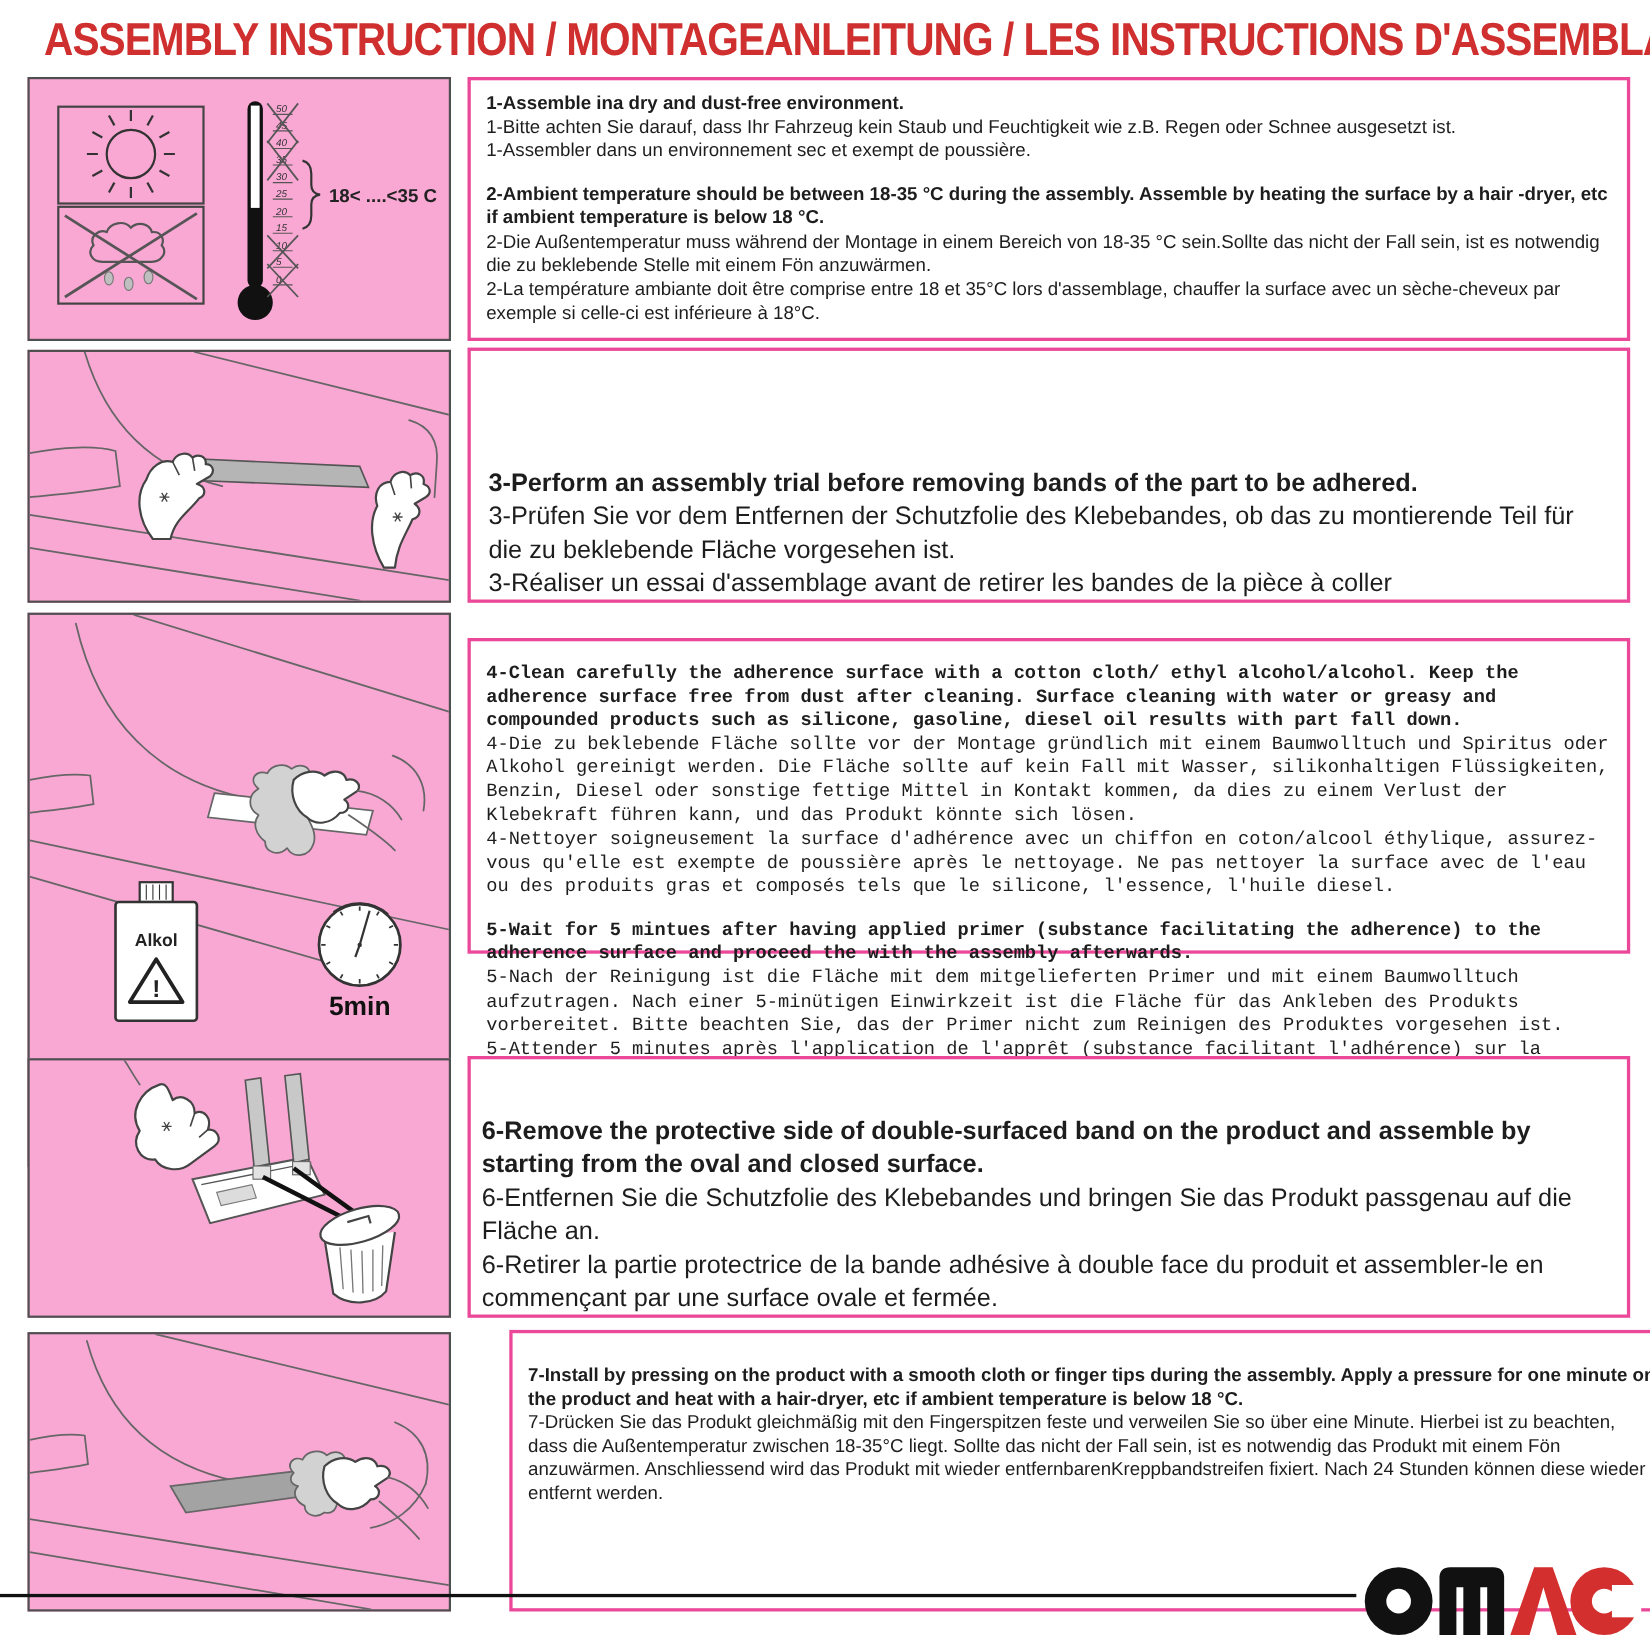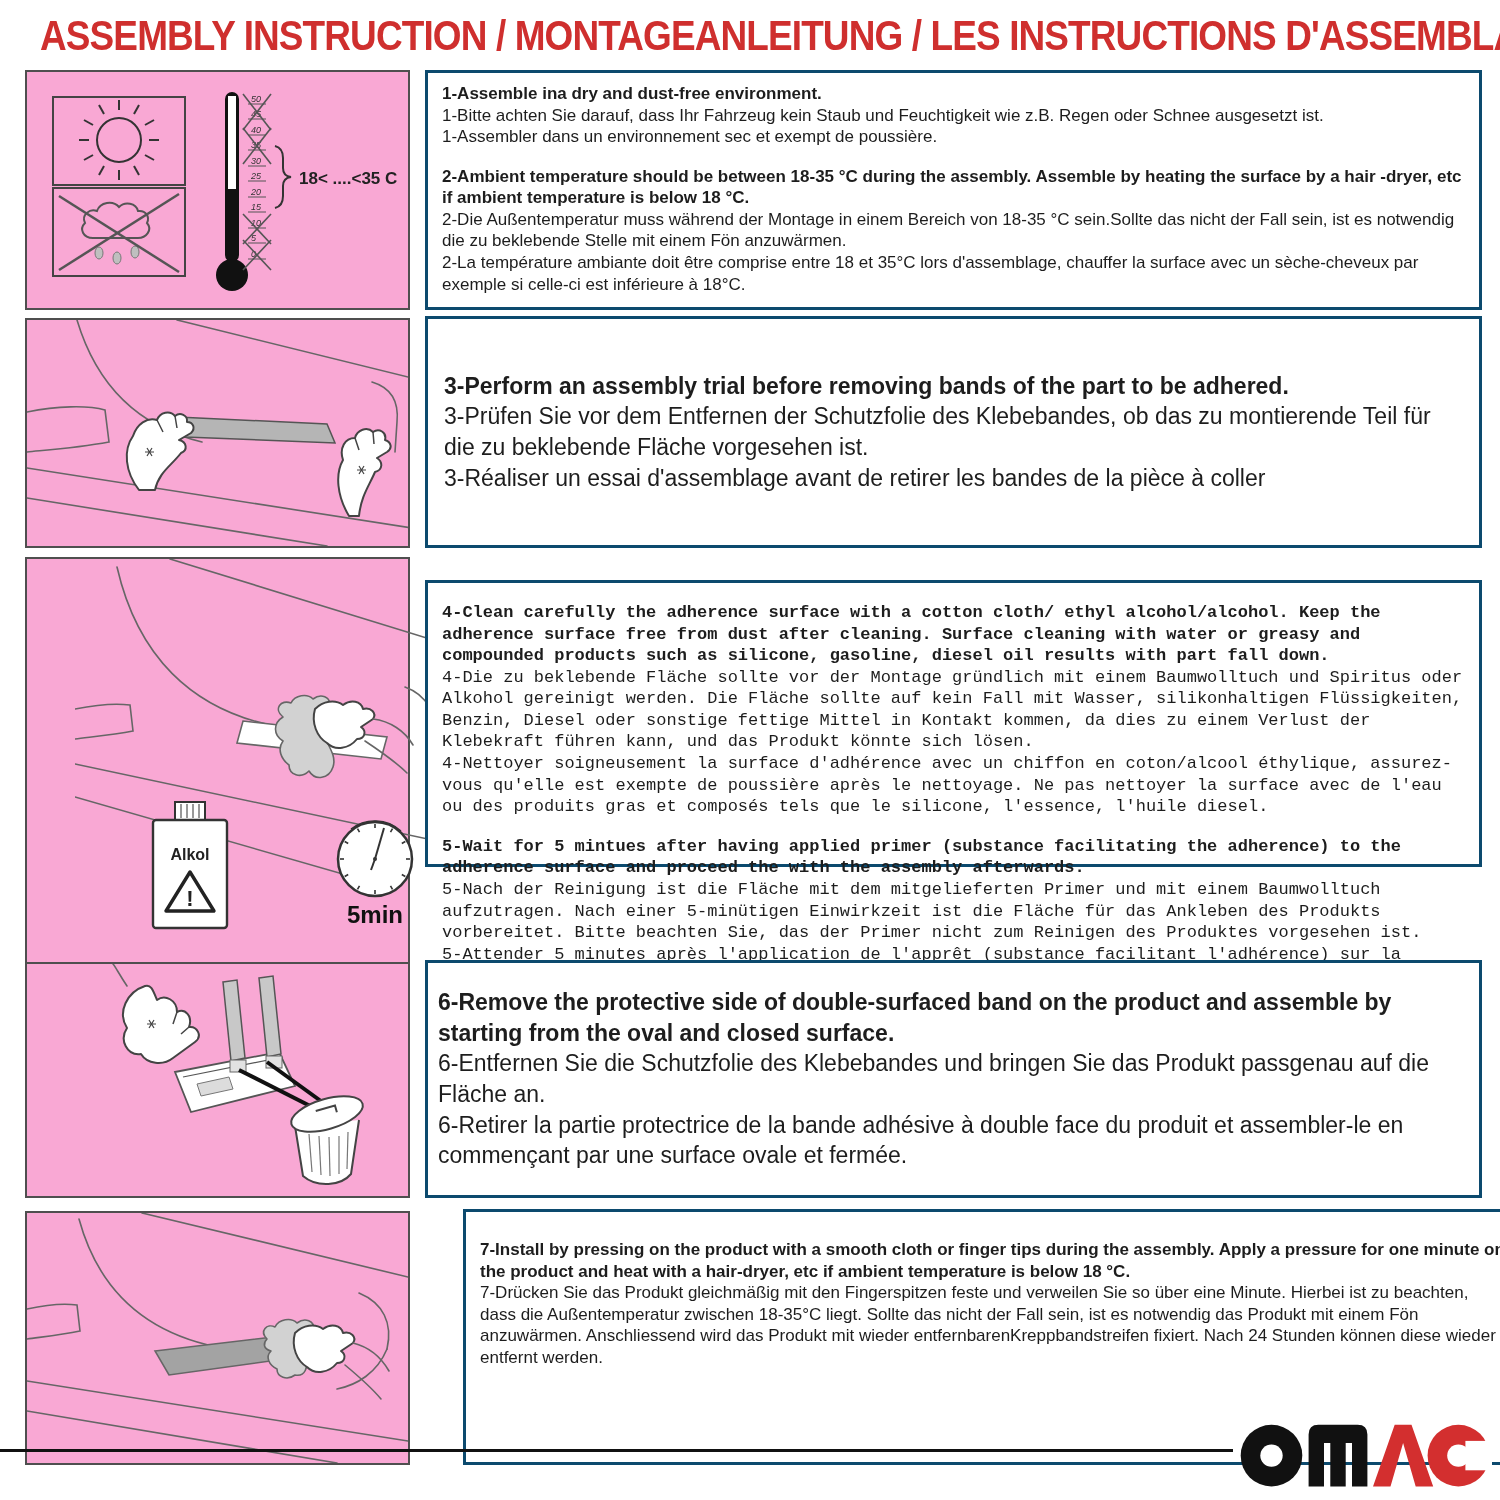--- a/index.html
+++ b/index.html
@@ -2,30 +2,30 @@
 <html><head>
 <meta charset="utf-8">
 <style>
   html,body{margin:0;padding:0;background:#ffffff;}
   .page{position:relative;width:1500px;height:1500px;background:#fff;
         font-family:"Liberation Sans", sans-serif;color:#1d1d1d;overflow:hidden;}
   .page-title{position:absolute;left:40px;top:12px;font-size:42px;font-weight:700;
         color:#cf2f2e;letter-spacing:-1px;white-space:nowrap;
         transform:scaleX(0.88);transform-origin:left center;}
   .fb{box-sizing:border-box;position:absolute;background:#f9a8d4;border:2px solid #4f4f4f;}
-  .tb{box-sizing:border-box;position:absolute;background:#fff;border:3px solid #0c4a6e;}
+  .tb{box-sizing:border-box;position:absolute;background:#fff;border:3px solid #ec4899;}
   .tb p{margin:0;}
   .small{font-size:17px;line-height:1.27;}
   .big{font-size:23px;line-height:1.33;}
   .en{font-weight:700;}
   .para-gap{height:18px;}
   .pad-r1{padding:10px 12px 0 14px;}
   .pad-r3{padding:19px 12px 0 14px;}
   .pad-r5{padding:27px 12px 0 14px;}
-  .vcenter{display:flex;flex-direction:column;justify-content:center;padding:0 16px;}
+  .vcenter{display:flex;flex-direction:column;justify-content:flex-end;padding:0 16px;}
   .footer-line{position:absolute;left:0;top:1449px;width:1233px;height:3px;background:#111;}
   .logo{position:absolute;left:1240px;top:1420px;}
   svg text{font-family:"Liberation Sans", sans-serif;}
   .sketch{stroke:#666;stroke-width:1.6;fill:none;stroke-linecap:round;}
   .hand{fill:#fff;stroke:#444;stroke-width:2;stroke-linejoin:round;}
   .cloth{fill:#d2d2d2;stroke:#666;stroke-width:1.6;stroke-linejoin:round;}
 </style>
 </head>
 <body>
 
@@ -143,21 +143,21 @@
       </g>
     </svg>
   </div>
 
   <div class="tb big vcenter" style="left:425px;top:316px;width:1057px;height:232px;">
     <p class="en">3-Perform an assembly trial before removing bands of the part to be adhered.</p>
     <p>3-Prüfen Sie vor dem Entfernen der Schutzfolie des Klebebandes, ob das zu montierende Teil für die zu beklebende Fläche vorgesehen ist.</p>
     <p>3-Réaliser un essai d'assemblage avant de retirer les bandes de la pièce à coller</p>
   </div>
 
-  <div class="fb" style="left:25px;top:557px;width:385px;height:504px;padding-left:48px;">
+  <div class="fb" style="left:25px;top:557px;width:385px;height:504px;">
     <svg width="381" height="392" viewBox="0 0 381 392">
       <g class="sketch">
         <path d="M42,8 C62,95 115,152 205,168"></path>
         <path d="M95,0 L381,88"></path>
         <path d="M330,128 C352,136 362,155 358,178"></path>
         <path d="M0,150 C20,146 40,144 55,146 L58,172 C38,176 15,178 0,180"></path>
         <path d="M0,205 L381,286"></path>
         <path d="M0,238 L320,330"></path>
       </g>
       <polygon points="168,162 312,178 306,200 162,184" fill="#fff" stroke="#666" stroke-width="1.6"></polygon>

